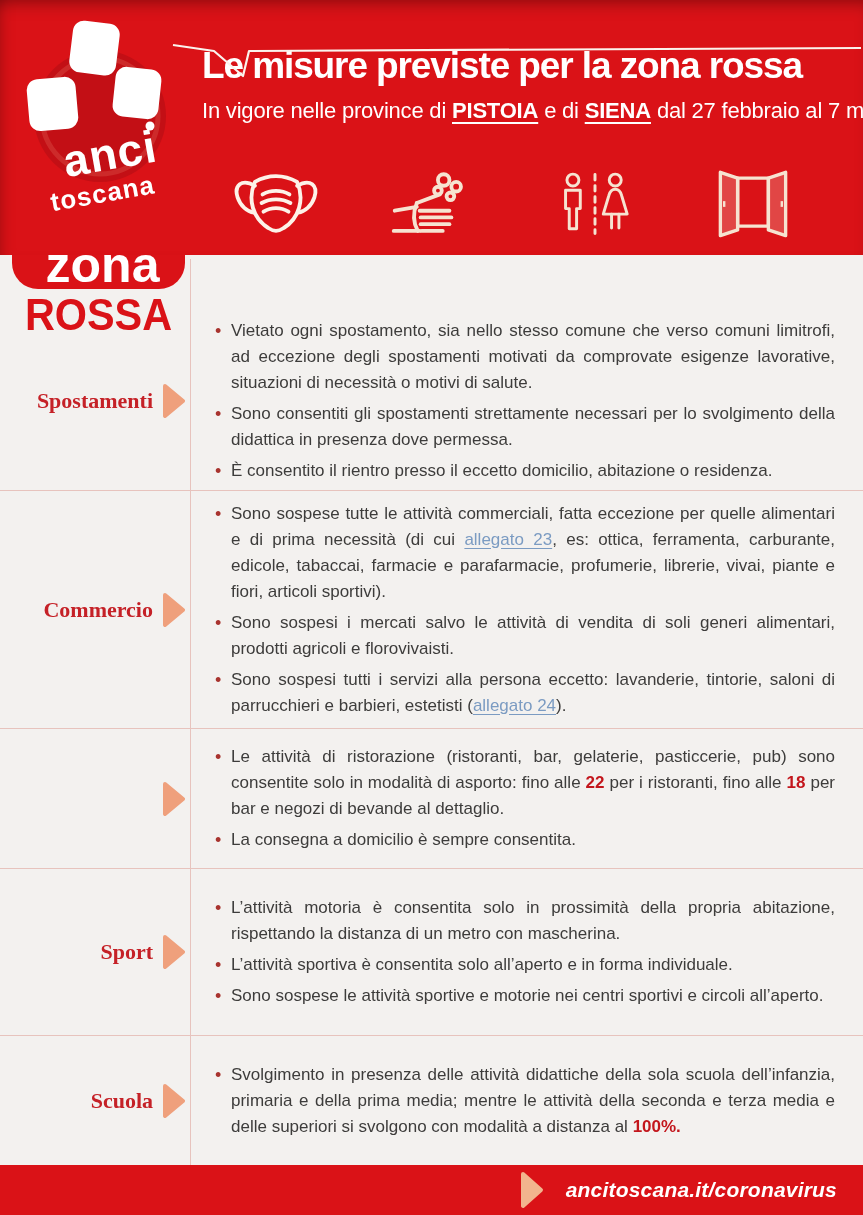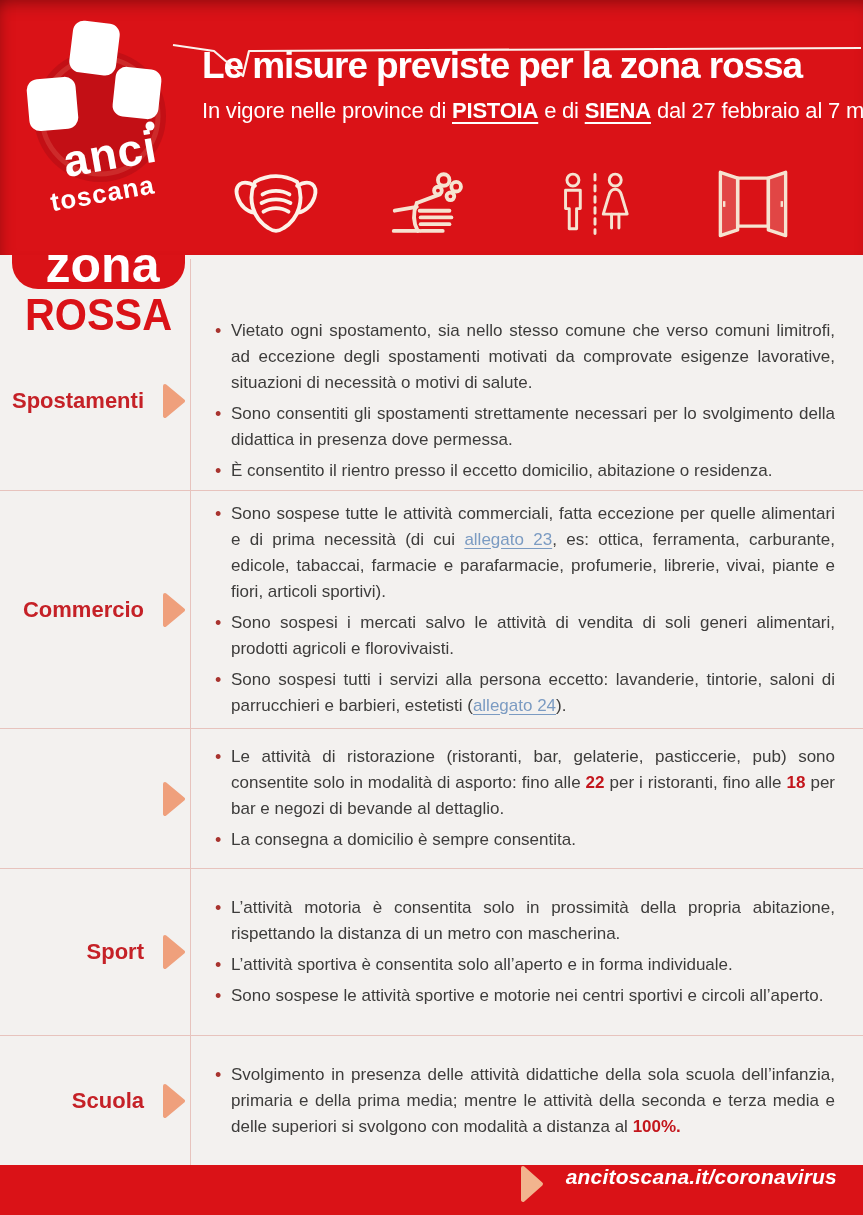--- a/index.html
+++ b/index.html
@@ -61,21 +61,21 @@
   .vline{position:absolute;left:190px;top:4px;bottom:0;width:1px;background:var(--divider);}
   .section{display:flex;width:100%;}
   .section + .section{border-top:1px solid var(--divider);}
   .sec-spostamenti{height:235px;padding-top:56px;}
   .sec-commercio{height:238px;}
   .sec-bar-ristoranti{height:140px;}
   .sec-sport{height:167px;}
   .sec-scuola{height:130px;}
   .sec-left{
     width:190px;flex:0 0 auto;display:flex;align-items:center;justify-content:flex-end;
-    gap:19px;padding-right:5px;
+    gap:10px;padding-right:5px;font-family:Liberation Serif, serif;
   }
   .sec-label{
     max-width:152px;text-align:right;color:var(--label-red);
     font-size:22px;font-weight:700;line-height:1.08;
   }
   .sec-right{
     flex:1 1 auto;display:flex;flex-direction:column;justify-content:center;
     padding:10px 28px 10px 25px;
   }
   .bullet{display:flex;margin:5px 0;}
@@ -84,21 +84,21 @@
     width:16px;
   }
   .bullet-text{
     flex:1 1 auto;color:var(--text);font-size:17px;line-height:26px;text-align:justify;
   }
   .bullet-text .red{color:var(--strong-red);font-weight:700;}
   .bullet-text .link{color:var(--link);text-decoration:underline;text-underline-offset:3px;cursor:pointer;}
   
   .footer{
     height:50px;flex:0 0 auto;background:var(--red);
-    display:flex;align-items:flex-start;justify-content:flex-end;gap:22px;padding-right:26px;
+    display:flex;align-items:center;justify-content:flex-end;gap:22px;padding-right:26px;
   }
   .footer-url{color:#fff;font-size:21px;font-style:italic;font-weight:600;letter-spacing:.2px;}
 </style>
 </head>
 <body>
 
 <div class="page">
 
   <div class="header">
 

